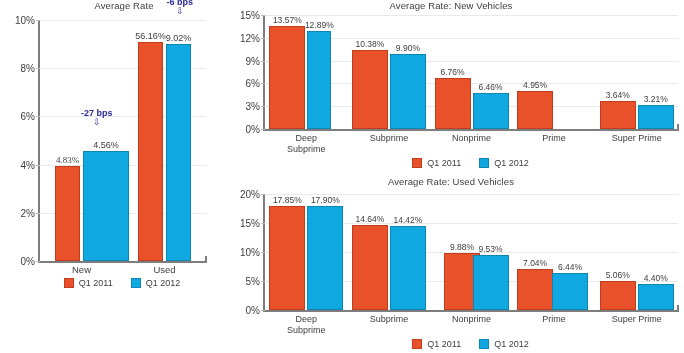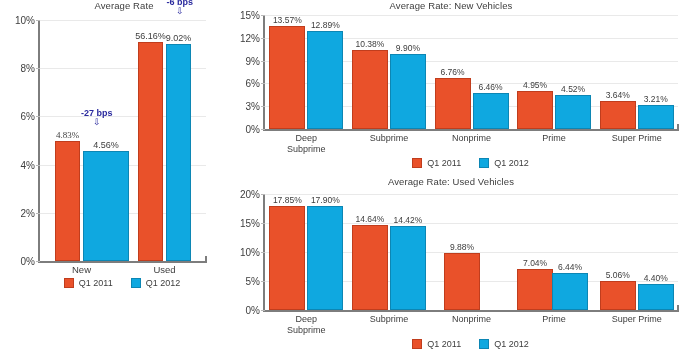--- a/index.html
+++ b/index.html
@@ -191,21 +191,21 @@
       <div class="gridline" style="top: 96.4px;"></div>
       <div class="ytick" style="top: 96.4px;">6%</div>
       <div class="ytick-mark" style="top: 96.4px;"></div>
       <div class="gridline" style="top: 48.2px;"></div>
       <div class="ytick" style="top: 48.2px;">8%</div>
       <div class="ytick-mark" style="top: 48.2px;"></div>
       <div class="gridline" style="top: 0px;"></div>
       <div class="ytick" style="top: 0px;">10%</div>
       <div class="ytick-mark" style="top: 0px;"></div>
       <div class="bars-layer">
-        <div class="bar s1" style="left: 15px; width: 25px; height: 120px; font-family: Liberation Serif, serif;">
+        <div class="bar s1" style="left: 15px; width: 25px; height: 95px; font-family: Liberation Serif, serif;">
           <span class="bar-label">4.83%</span>
         </div>
         <div class="bar s2" style="left: 43px; width: 25px; height: 109.896px; padding-left: 44px;">
           <span class="bar-label">4.56%</span>
         </div>
         <div class="bar s1" style="left: 98px; width: 25px; height: 218.828px;">
           <span class="bar-label">56.16%</span>
         </div>
         <div class="bar s2" style="left: 126px; width: 25px; height: 217.382px;">
           <span class="bar-label">9.02%</span>
@@ -248,40 +248,37 @@
       <div class="gridline" style="top: 22.8px;"></div>
       <div class="ytick" style="top: 22.8px;">12%</div>
       <div class="ytick-mark" style="top: 22.8px;"></div>
       <div class="gridline" style="top: 0px;"></div>
       <div class="ytick" style="top: 0px;">15%</div>
       <div class="ytick-mark" style="top: 0px;"></div>
       <div class="bars-layer">
         <div class="bar s1" style="left: 4.3px; width: 36px; height: 103.132px;">
           <span class="bar-label">13.57%</span>
         </div>
-        <div class="bar s2" style="left: 42.3px; width: 36px; height: 97.964px;">
+        <div class="bar s2" style="left: 42.3px; width: 24px; height: 97.964px;">
           <span class="bar-label">12.89%</span>
         </div>
         <div class="bar s1" style="left: 86.9px; width: 36px; height: 78.888px;">
           <span class="bar-label">10.38%</span>
         </div>
         <div class="bar s2" style="left: 124.9px; width: 36px; height: 75.24px;">
           <span class="bar-label">9.90%</span>
         </div>
         <div class="bar s1" style="left: 169.5px; width: 36px; height: 51.376px;">
           <span class="bar-label">6.76%</span>
         </div>
         <div class="bar s2" style="left: 207.5px; width: 36px; height: 36px;">
           <span class="bar-label">6.46%</span>
         </div>
         <div class="bar s1" style="left: 252.1px; width: 36px; height: 37.62px;">
           <span class="bar-label">4.95%</span>
-        </div>
-        <div class="bar s2" style="left: 290.1px; width: 36px; height: 34.352px;">
-          <span class="bar-label">4.52%</span>
         </div>
         <div class="bar s1" style="left: 334.7px; width: 36px; height: 27.664px;">
           <span class="bar-label">3.64%</span>
         </div>
         <div class="bar s2" style="left: 372.7px; width: 36px; height: 24.396px;">
           <span class="bar-label">3.21%</span>
         </div>
       </div>
       <div class="xlabels">
         <div class="xlabel" style="left: 41.3px;">Deep<br>Subprime</div>
@@ -330,20 +327,23 @@
         </div>
         <div class="bar s1" style="left: 86.9px; width: 36px; height: 84.912px;">
           <span class="bar-label">14.64%</span>
         </div>
         <div class="bar s2" style="left: 124.9px; width: 36px; height: 83.636px;">
           <span class="bar-label">14.42%</span>
         </div>
         <div class="bar s1" style="left: 179px; width: 36px; height: 57.304px;">
           <span class="bar-label">9.88%</span>
         </div>
+        <div class="bar s2" style="left: 207.5px; width: 36px; height: 55.274px;">
+          <span class="bar-label">9.53%</span>
+        </div>
         <div class="bar s1" style="left: 252.1px; width: 36px; height: 40.832px;">
           <span class="bar-label">7.04%</span>
         </div>
         <div class="bar s2" style="left: 287px; width: 36px; height: 37.352px;">
           <span class="bar-label">6.44%</span>
         </div>
         <div class="bar s1" style="left: 334.7px; width: 36px; height: 29.348px;">
           <span class="bar-label">5.06%</span>
         </div>
         <div class="bar s2" style="left: 372.7px; width: 36px; height: 25.52px;">

